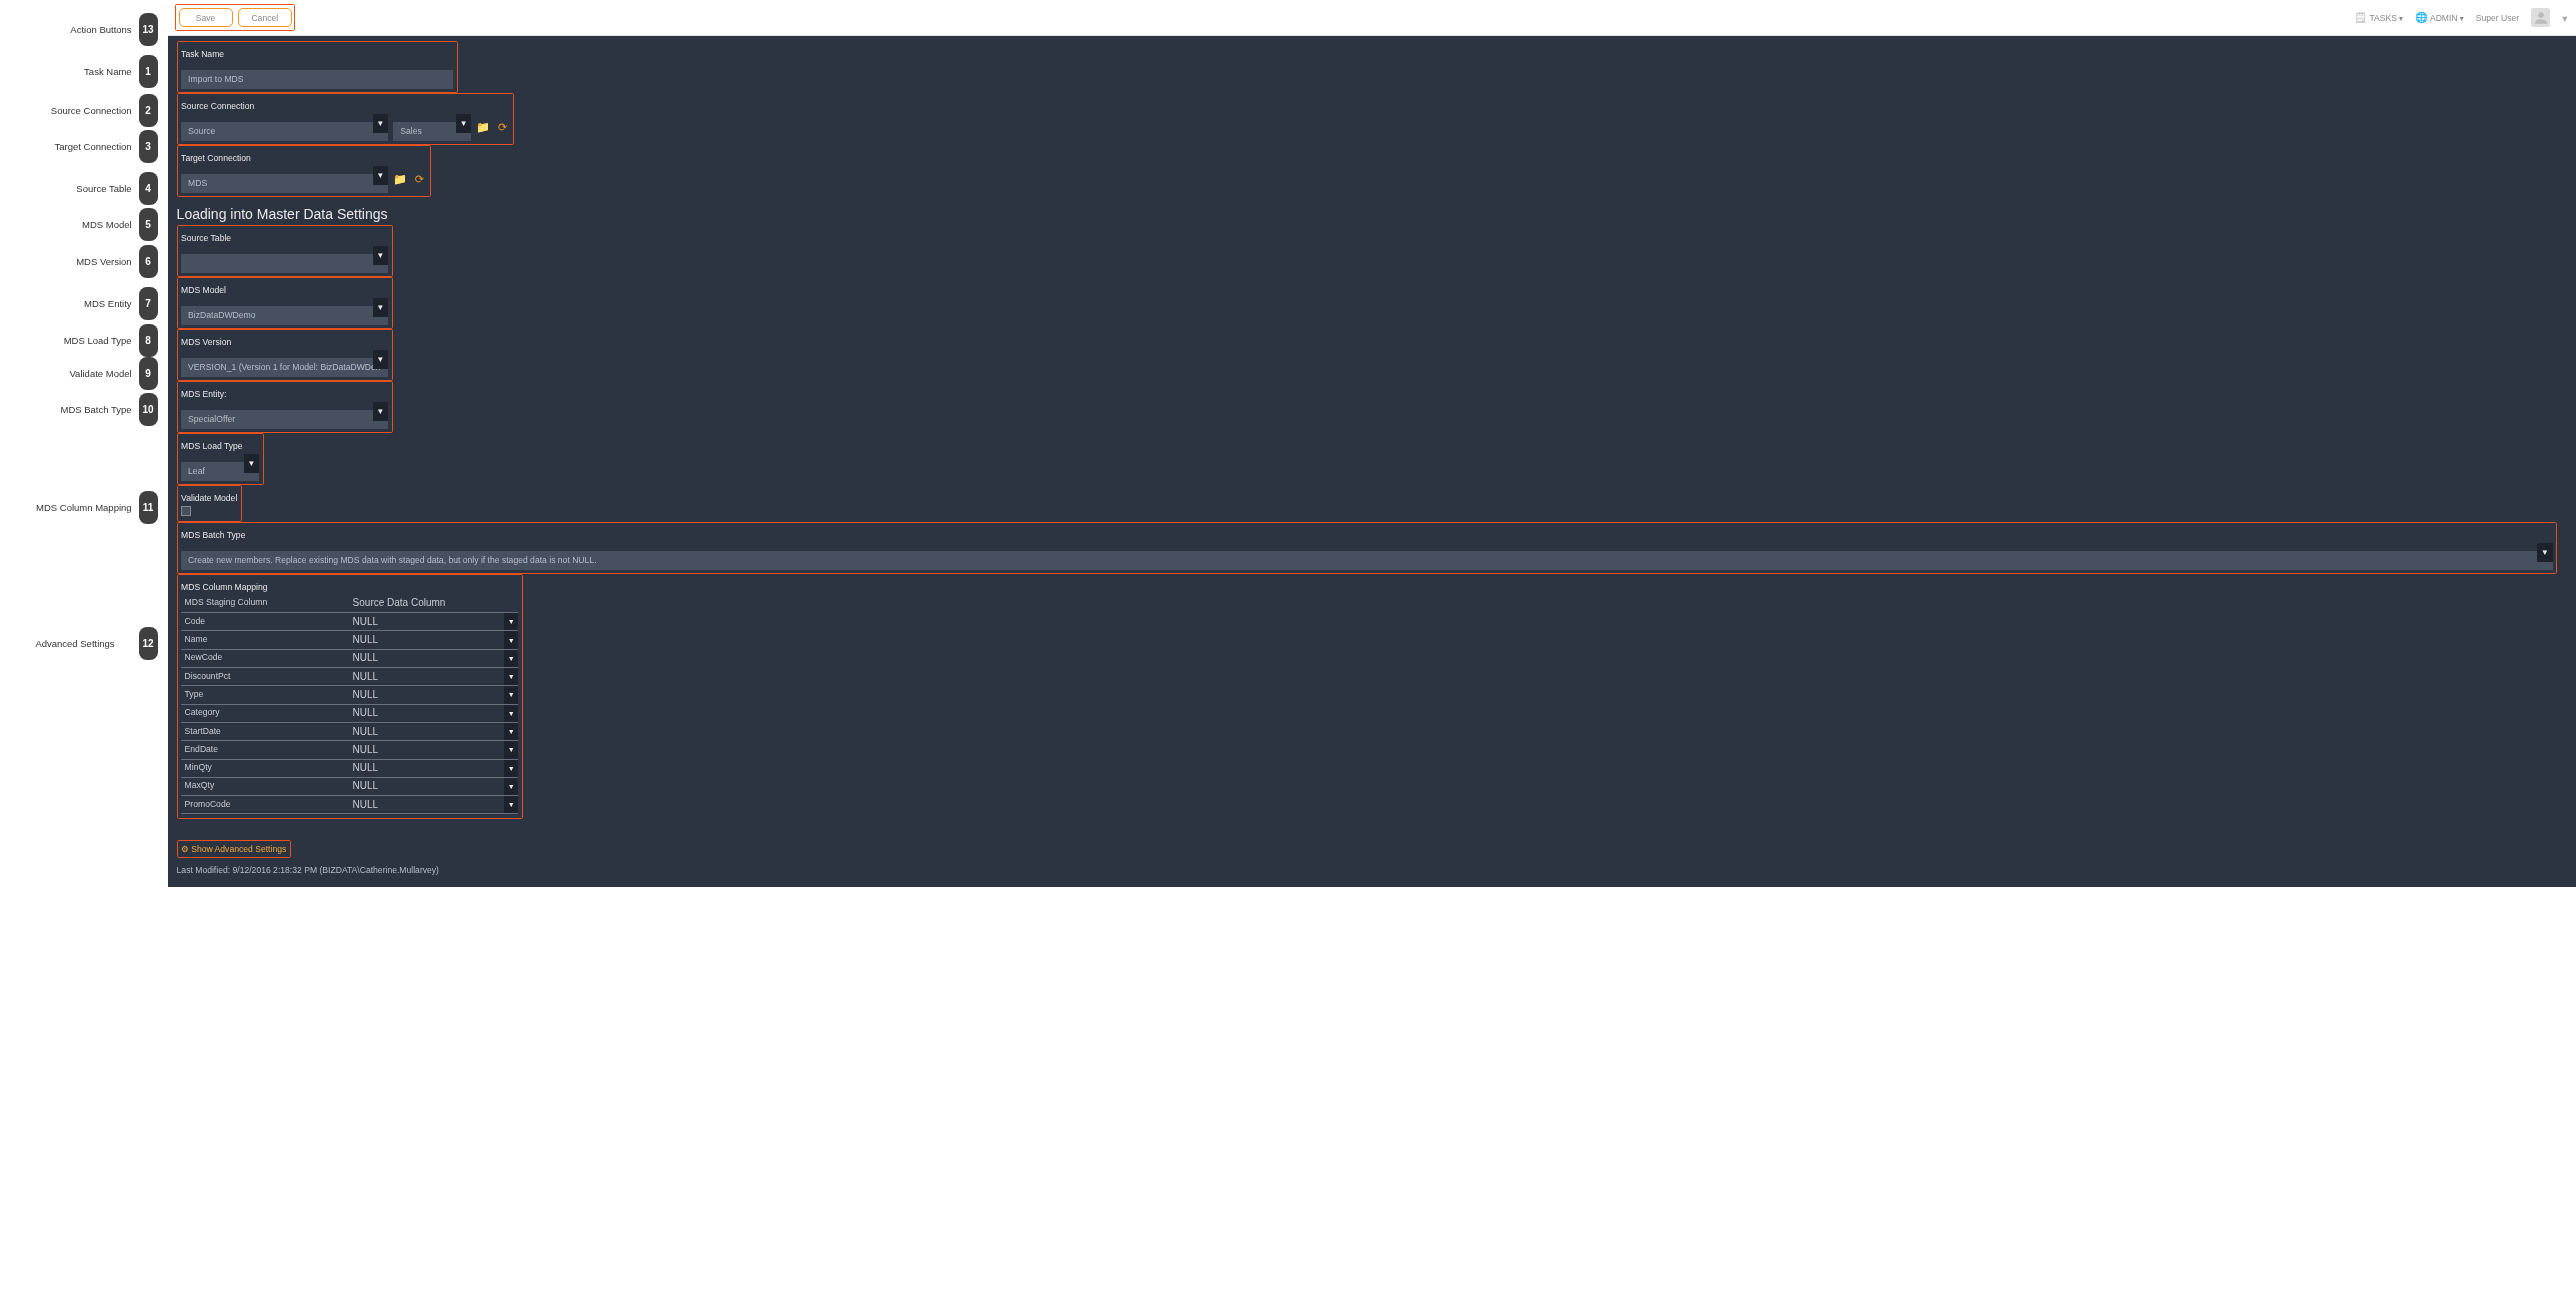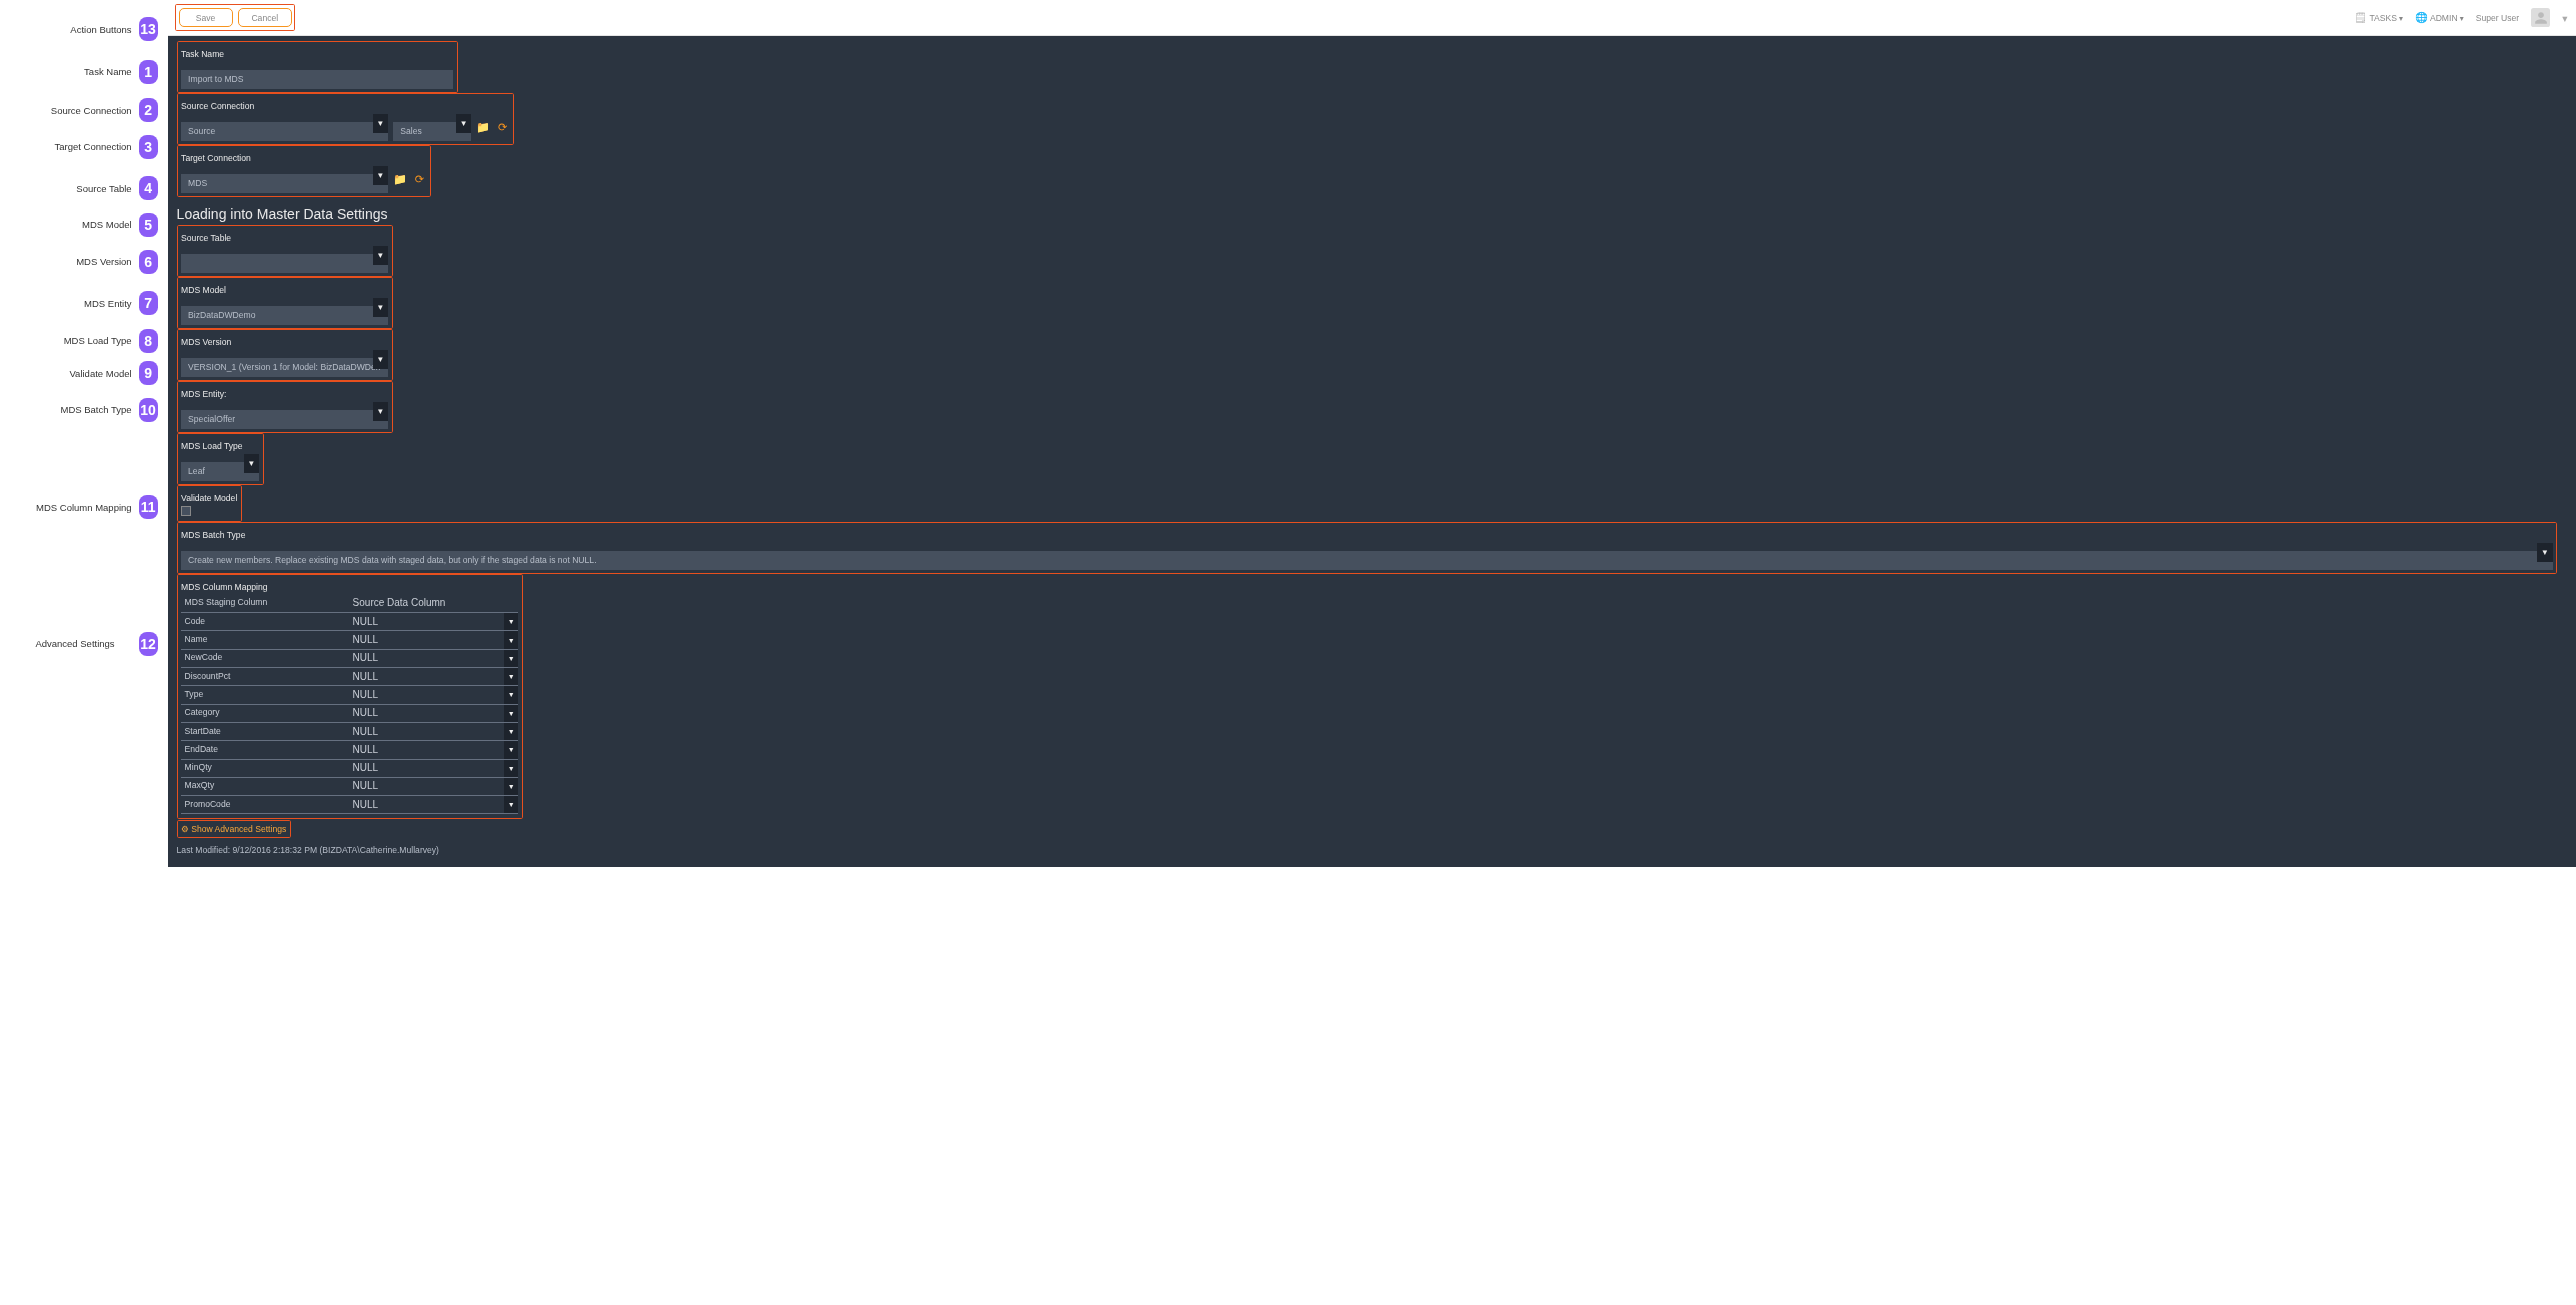--- a/index.html
+++ b/index.html
@@ -29,26 +29,26 @@
     padding-right: 10.4px;
     height: 15.5px;
   }
   .annot-label {
     color: #333;
     text-align: right;
     font-size: 9.5px;
   }
   .annot-badge {
     width: 19px;
-    height: 24px;
+    height: 33px;
     border-radius: 7.8px;
-    background: #8b5cf6;
+    background: #404040;
     color: #fff;
     font-weight: bold;
-    font-size: 14px;
+    font-size: 10px;
     display: flex;
     align-items: center;
     justify-content: center;
   }
   
   .app {
     flex: 1;
     min-width: 0;
     display: flex;
     flex-direction: column;
@@ -499,21 +499,21 @@
                   <div class="map-cell-r">
                     <span class="sel">NULL</span>
                     <div class="caret-box">▼</div>
                   </div>
                 </div>
               </div>
           </div>
         </div>
       </div>
 
-      <div class="form-section" style="margin-top:1px;">
+      <div class="form-section" style="margin-top:21px;">
         <span class="group hl-orange">
           <span class="adv-link">
             <span>⚙</span>
             <span>Show Advanced Settings</span>
           </span>
         </span>
       </div>
 
       <div class="last-mod">Last Modified: 9/12/2016 2:18:32 PM (BIZDATA\Catherine.Mullarvey)</div>
 

